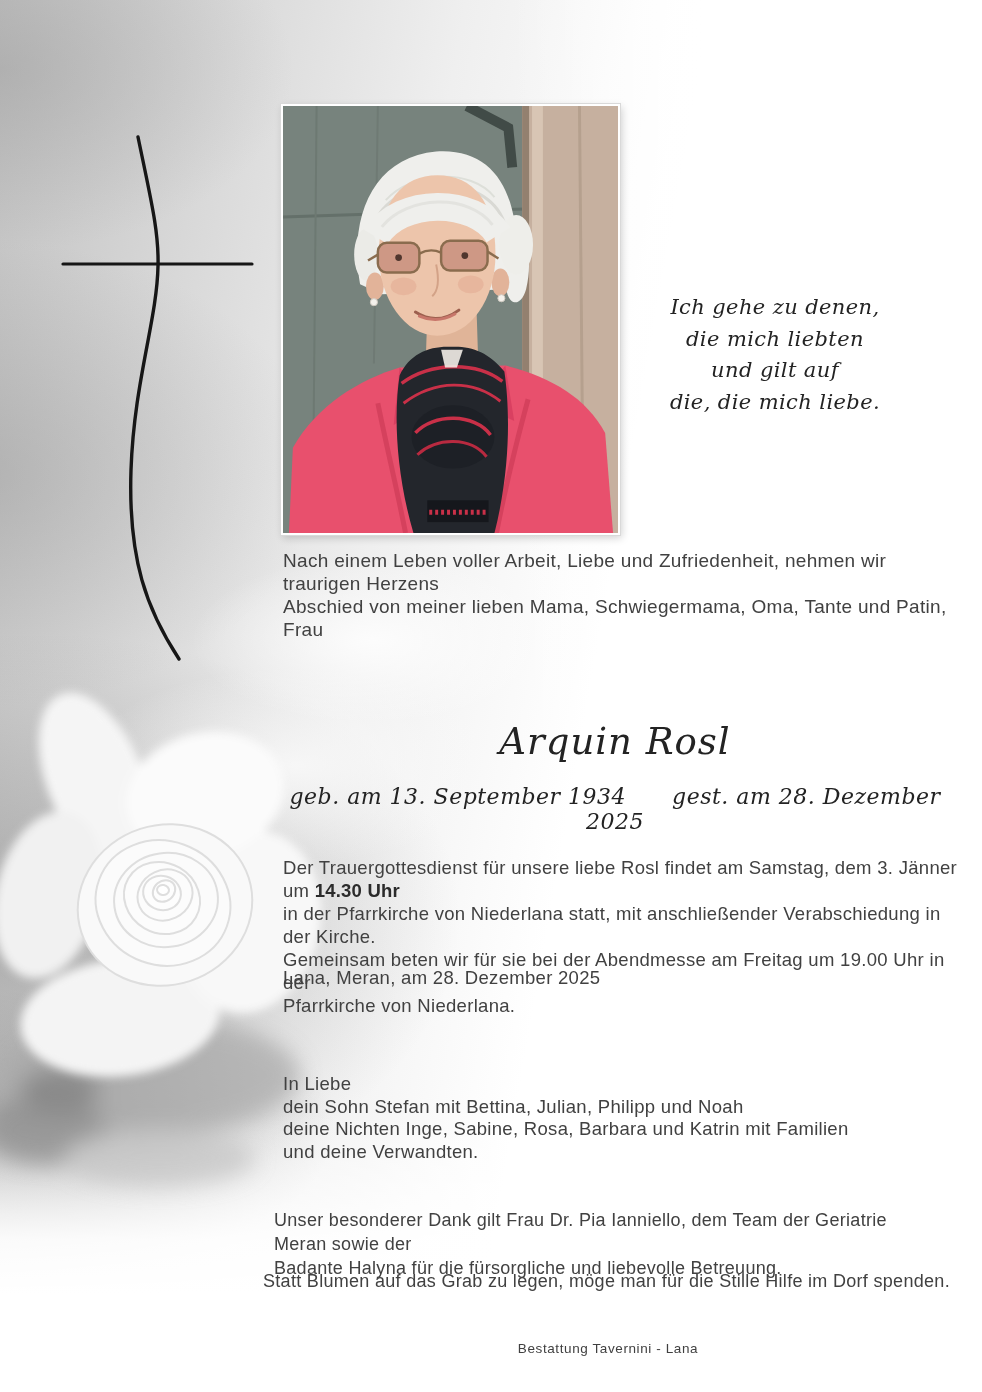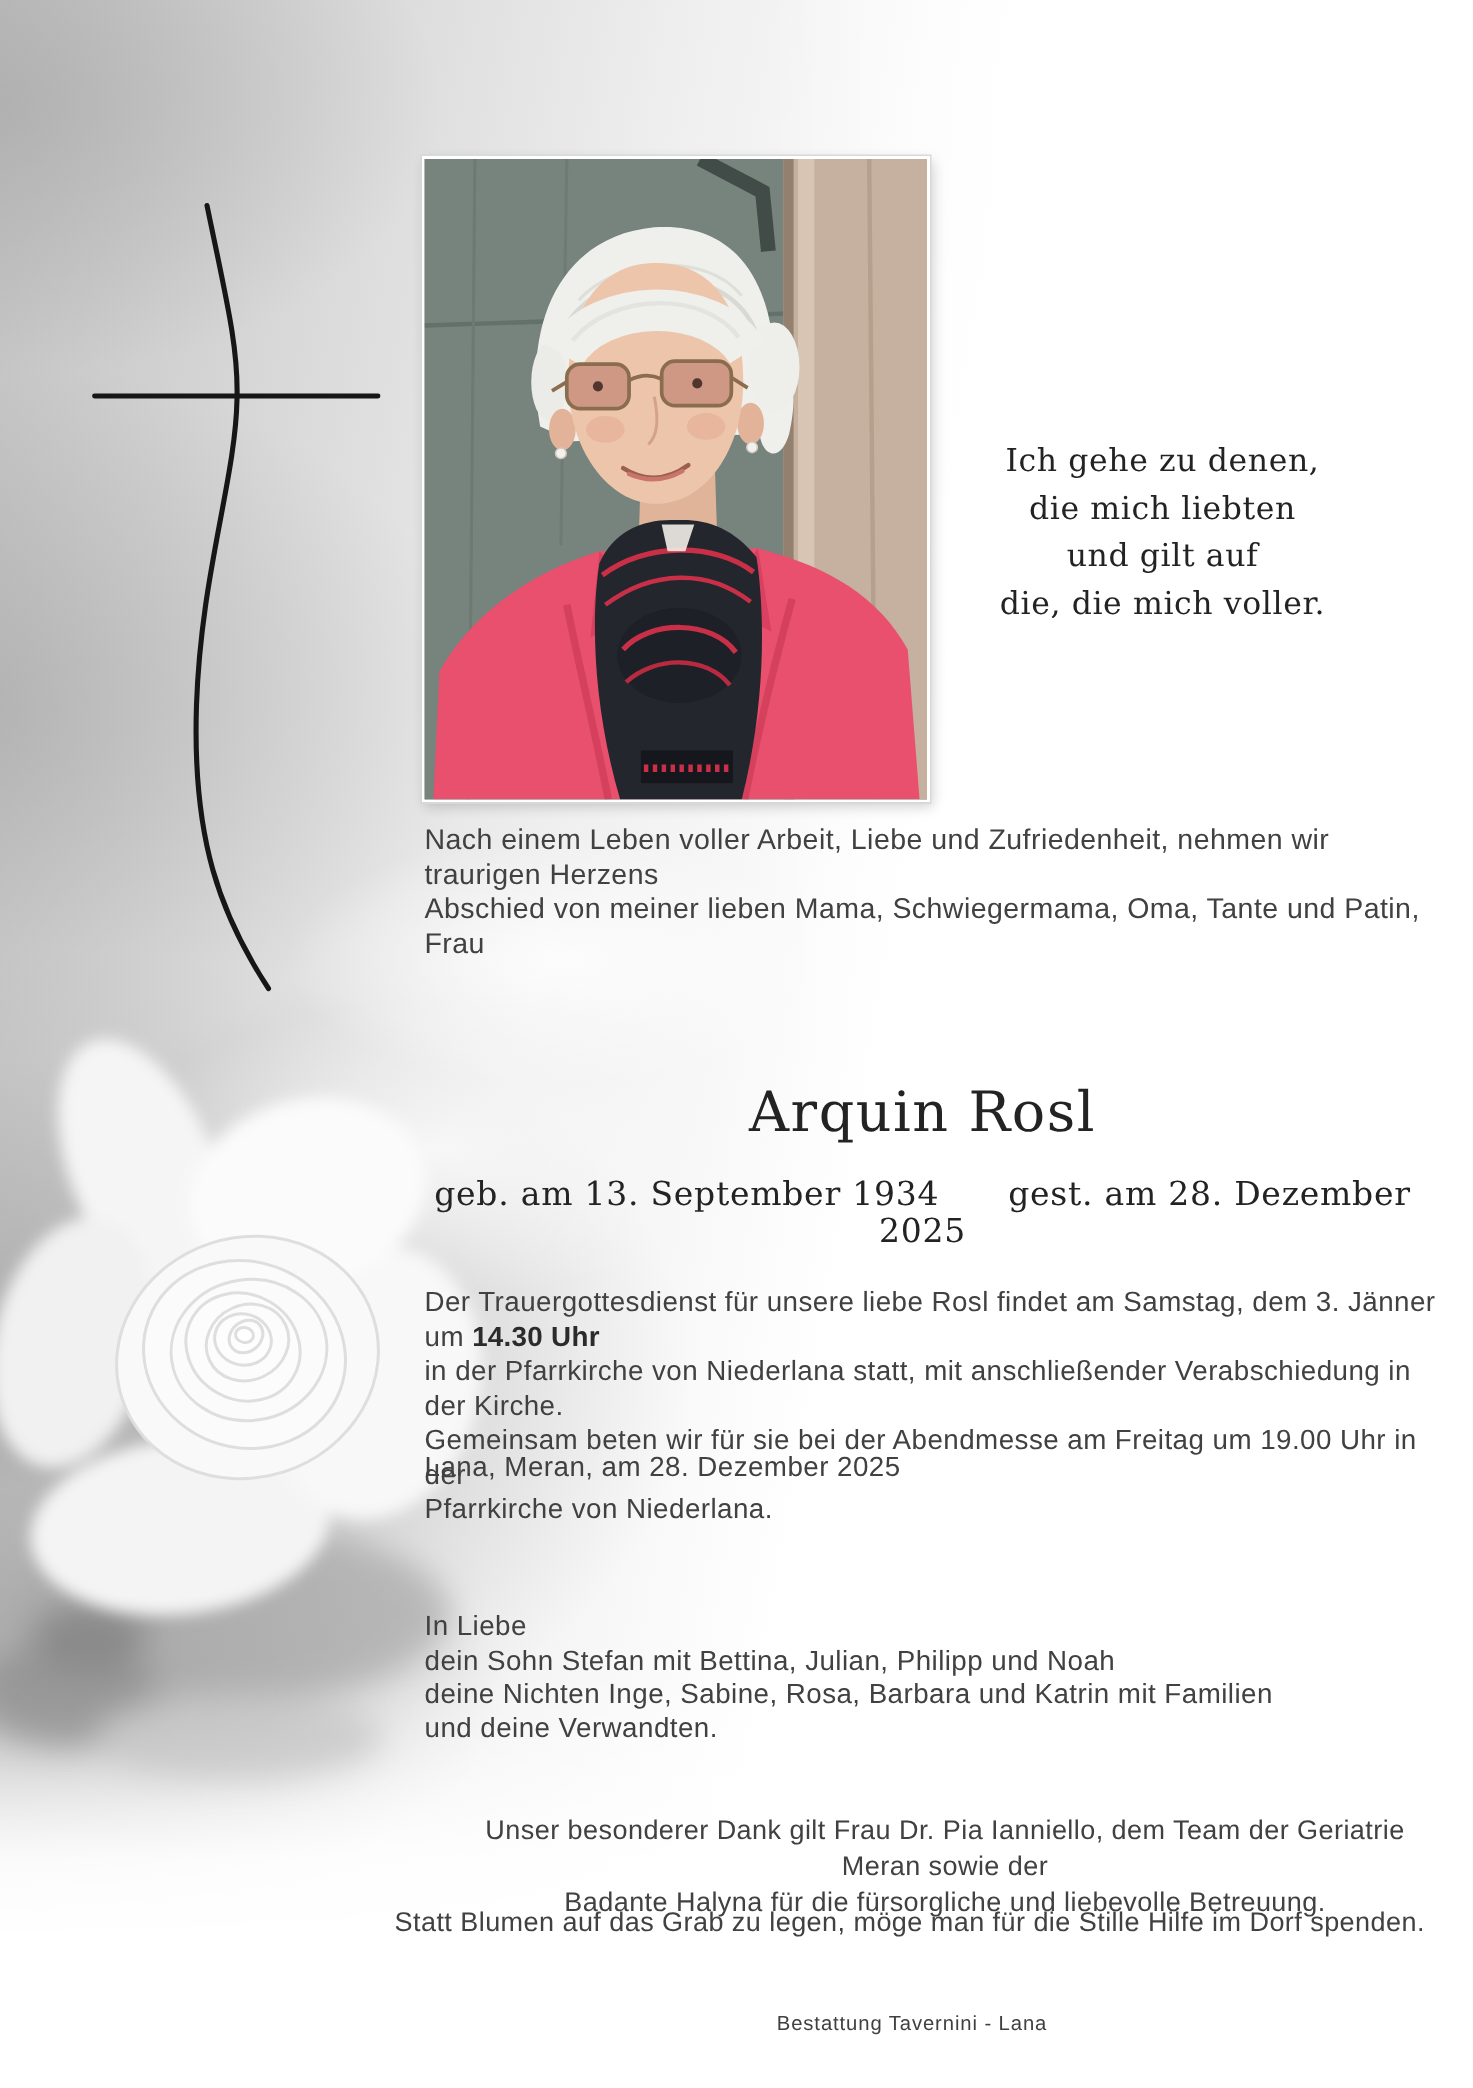--- a/index.html
+++ b/index.html
@@ -22,37 +22,37 @@
       linear-gradient(100deg, #c2c2c2 0%, #dadada 20%, #efefef 38%, #ffffff 58%);
   }
   .rose-svg{position:absolute;left:0;top:660px;width:340px;height:560px;}
   .cross-svg{position:absolute;left:0;top:0;width:982px;height:1392px;}
   .photo{
     position:absolute;left:281px;top:104px;width:339px;height:431px;
     border:2px solid #ffffff;box-shadow:0 0 0 1px #d9d9d9, 2px 3px 8px rgba(0,0,0,.18);
     box-sizing:border-box;overflow:hidden;background:#7b8781;
   }
   .photo svg{display:block;width:100%;height:100%;}
-  .script{font-family:"DejaVu Serif","Liberation Serif",serif;color:#232323;}
+  .script{font-family:"DejaVu Serif","Liberation Serif",serif;font-style:italic;color:#232323;}
   .poem{position:absolute;left:630px;top:292px;width:290px;text-align:center;
         font-size:21px;line-height:31.5px;letter-spacing:.4px;}
   .sans{color:#414141;letter-spacing:.3px;}
   .intro{position:absolute;left:283px;top:549px;width:676px;font-size:19px;line-height:23px;}
   .name{position:absolute;left:283px;top:630px;width:664px;text-align:center;
         font-size:70px;line-height:1.1;letter-spacing:2px;color:#1f1f1f;}
   .birthname{position:absolute;left:283px;top:722px;width:664px;text-align:center;
         font-size:37px;line-height:1.1;letter-spacing:1px;}
   .dates{position:absolute;left:283px;top:784px;width:664px;text-align:center;
         font-size:22px;letter-spacing:.5px;}
   .dates .gap{display:inline-block;width:46px;}
   .service{position:absolute;left:283px;top:856px;width:690px;font-size:18.5px;line-height:23px;}
   .service .time{font-weight:bold;color:#2b2b2b;letter-spacing:.2px;}
   .dateline{position:absolute;left:283px;top:966px;width:690px;font-size:18.5px;line-height:23px;}
   .family{position:absolute;left:283px;top:1032px;width:690px;font-size:18.5px;line-height:22.5px;margin-top:41px;}
-  .thanks{position:absolute;left:298px;top:1208px;width:664px;text-align:center;
+  .thanks{position:absolute;left:274px;top:1208px;width:664px;text-align:left;
         font-size:18px;line-height:24px;}
   .donation{position:absolute;left:263px;top:1269px;width:704px;
         font-size:18px;line-height:24px;}
   .footer{position:absolute;left:283px;top:1341px;width:650px;text-align:center;
         font-size:13.5px;letter-spacing:.6px;color:#404040;}
 </style>
 </head>
 <body>
 
 <div class="page">
@@ -167,21 +167,21 @@
       </g>
 
       <path d="M160,246 L182,246 L176,264 L164,264 Z" fill="#f2ede7" opacity="0.9"></path>
     </svg>
   </div>
 
   <div class="poem script">
     <div>Ich gehe zu denen,</div>
     <div>die mich liebten</div>
     <div>und gilt auf</div>
-    <div>die, die mich voller.</div>
+    <div>die, die mich liebe.</div>
   </div>
 
   <div class="intro sans">
     <div>Nach einem Leben voller Arbeit, Liebe und Zufriedenheit, nehmen wir traurigen Herzens</div>
     <div>Abschied von meiner lieben Mama, Schwiegermama, Oma, Tante und Patin, Frau</div>
   </div>
 
   <div class="birthname script">Arquin Rosl</div>
 
   <div class="dates script">

